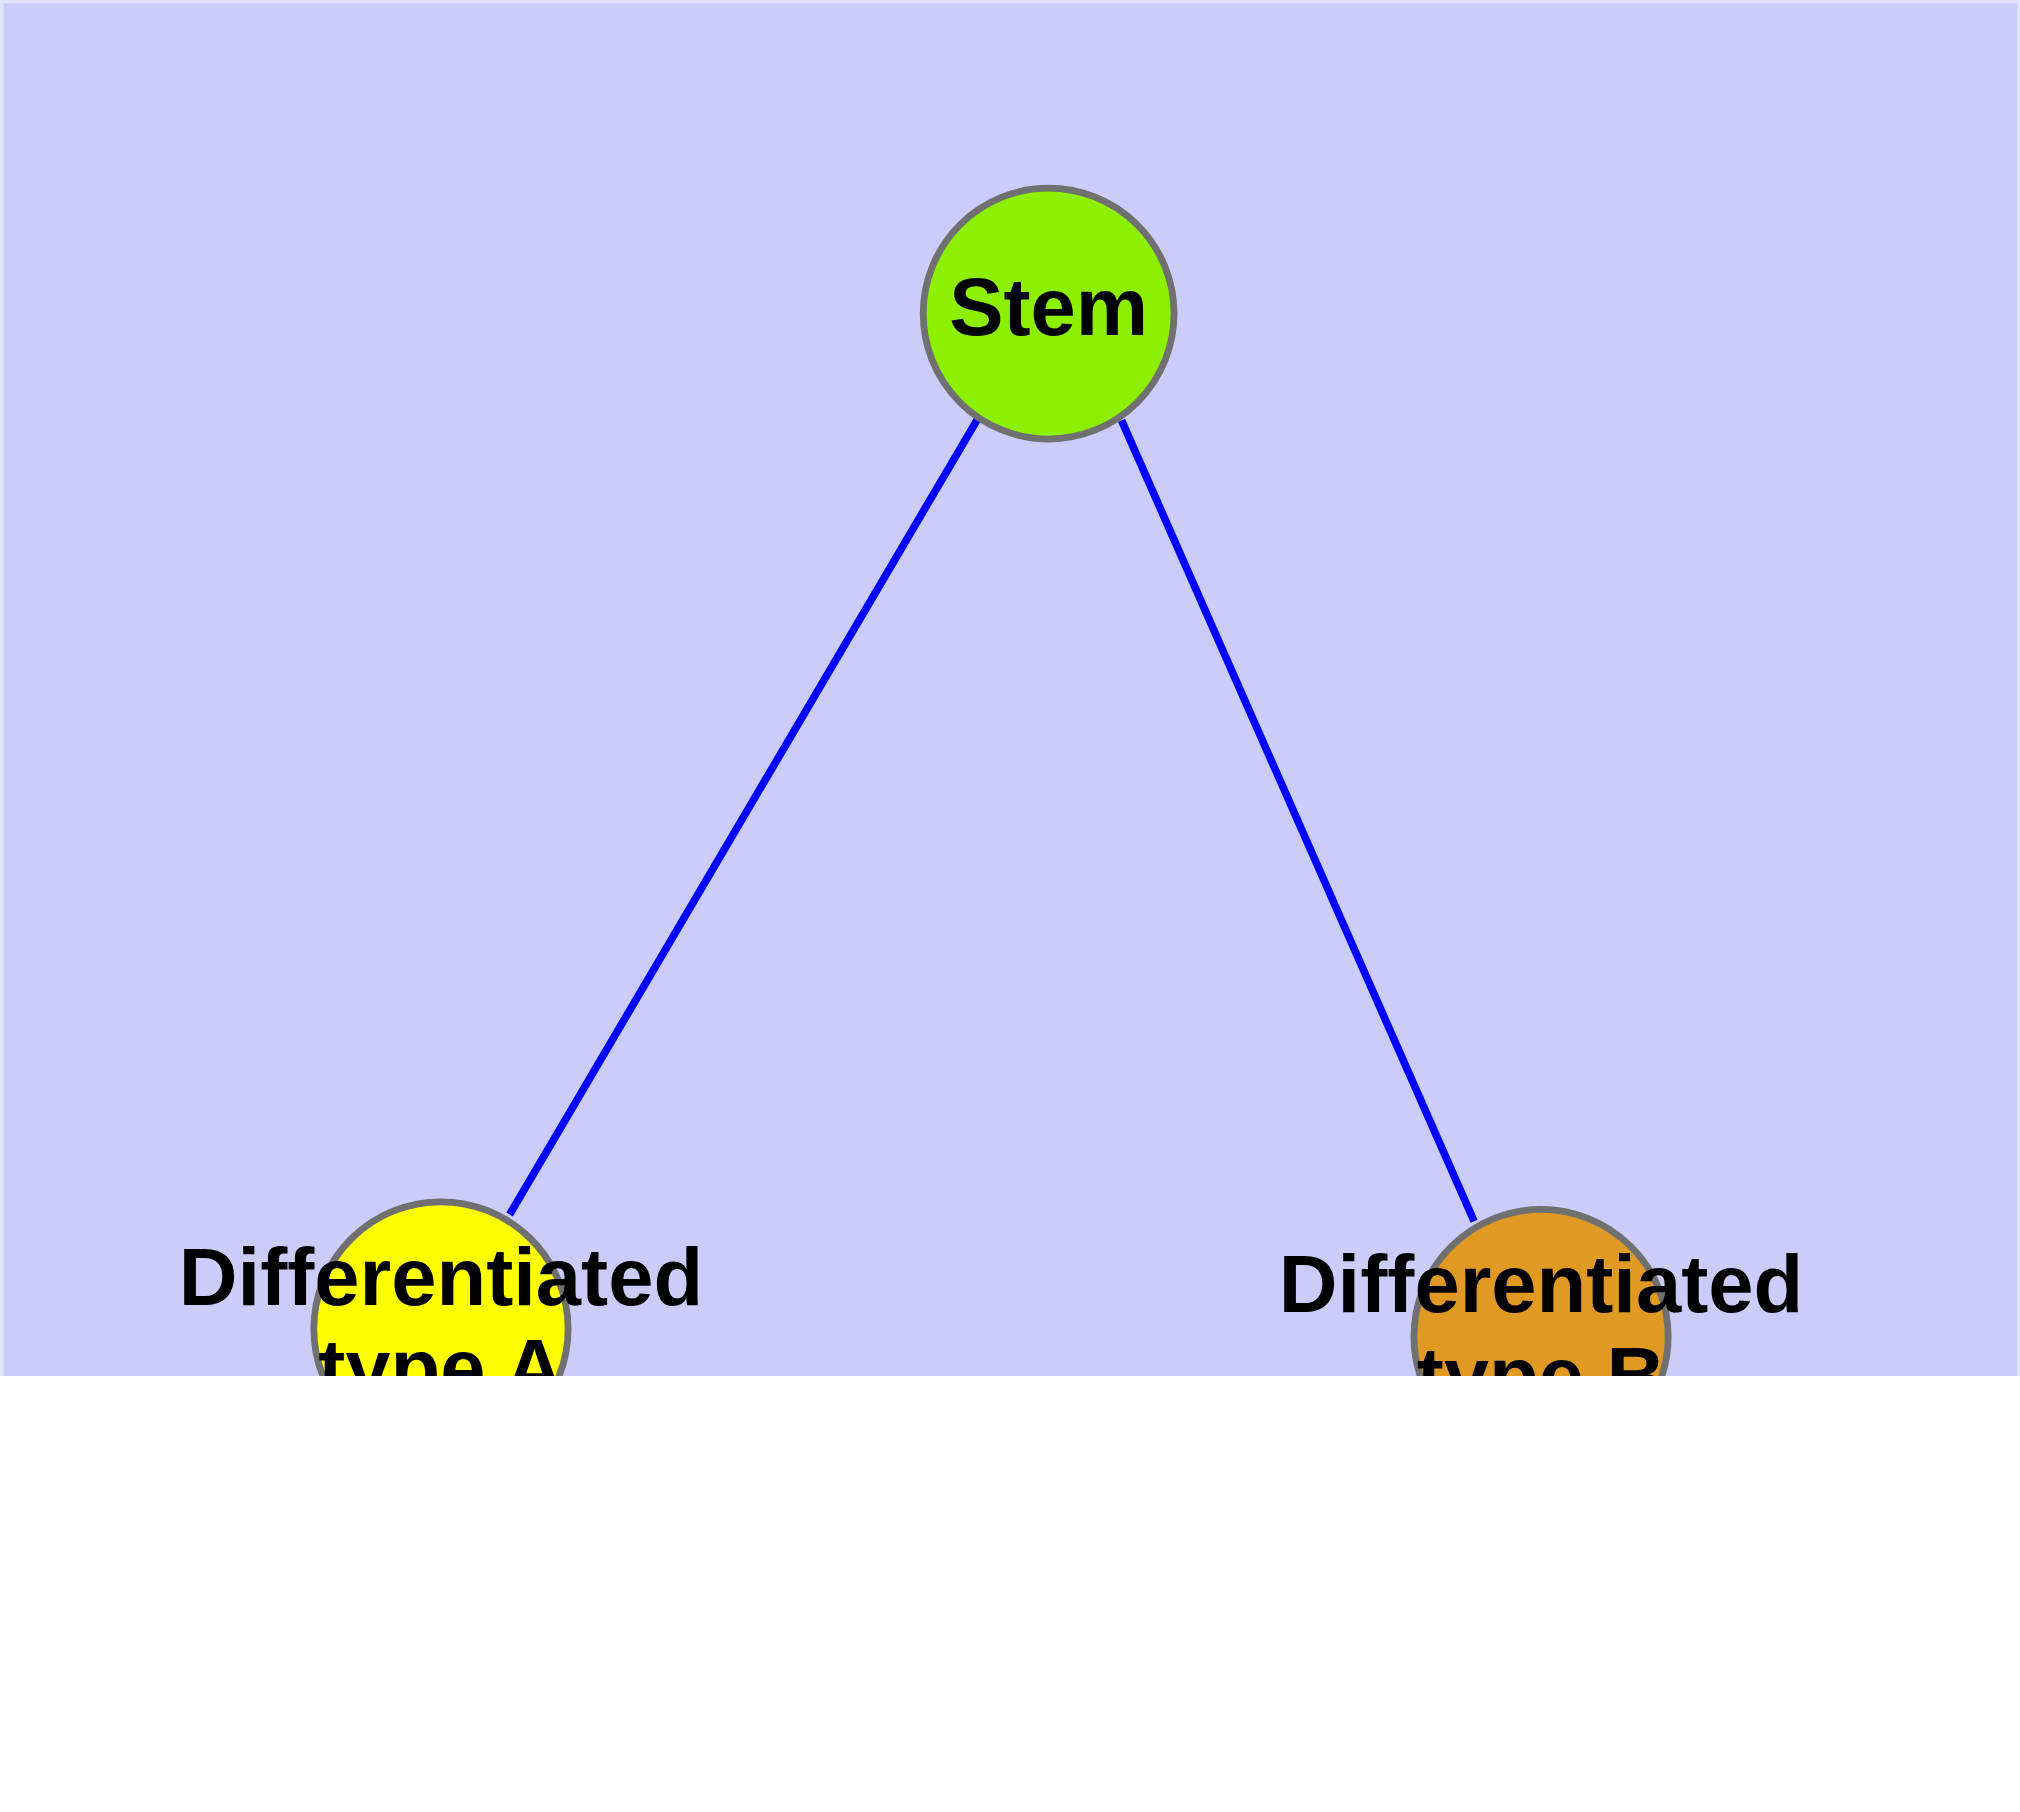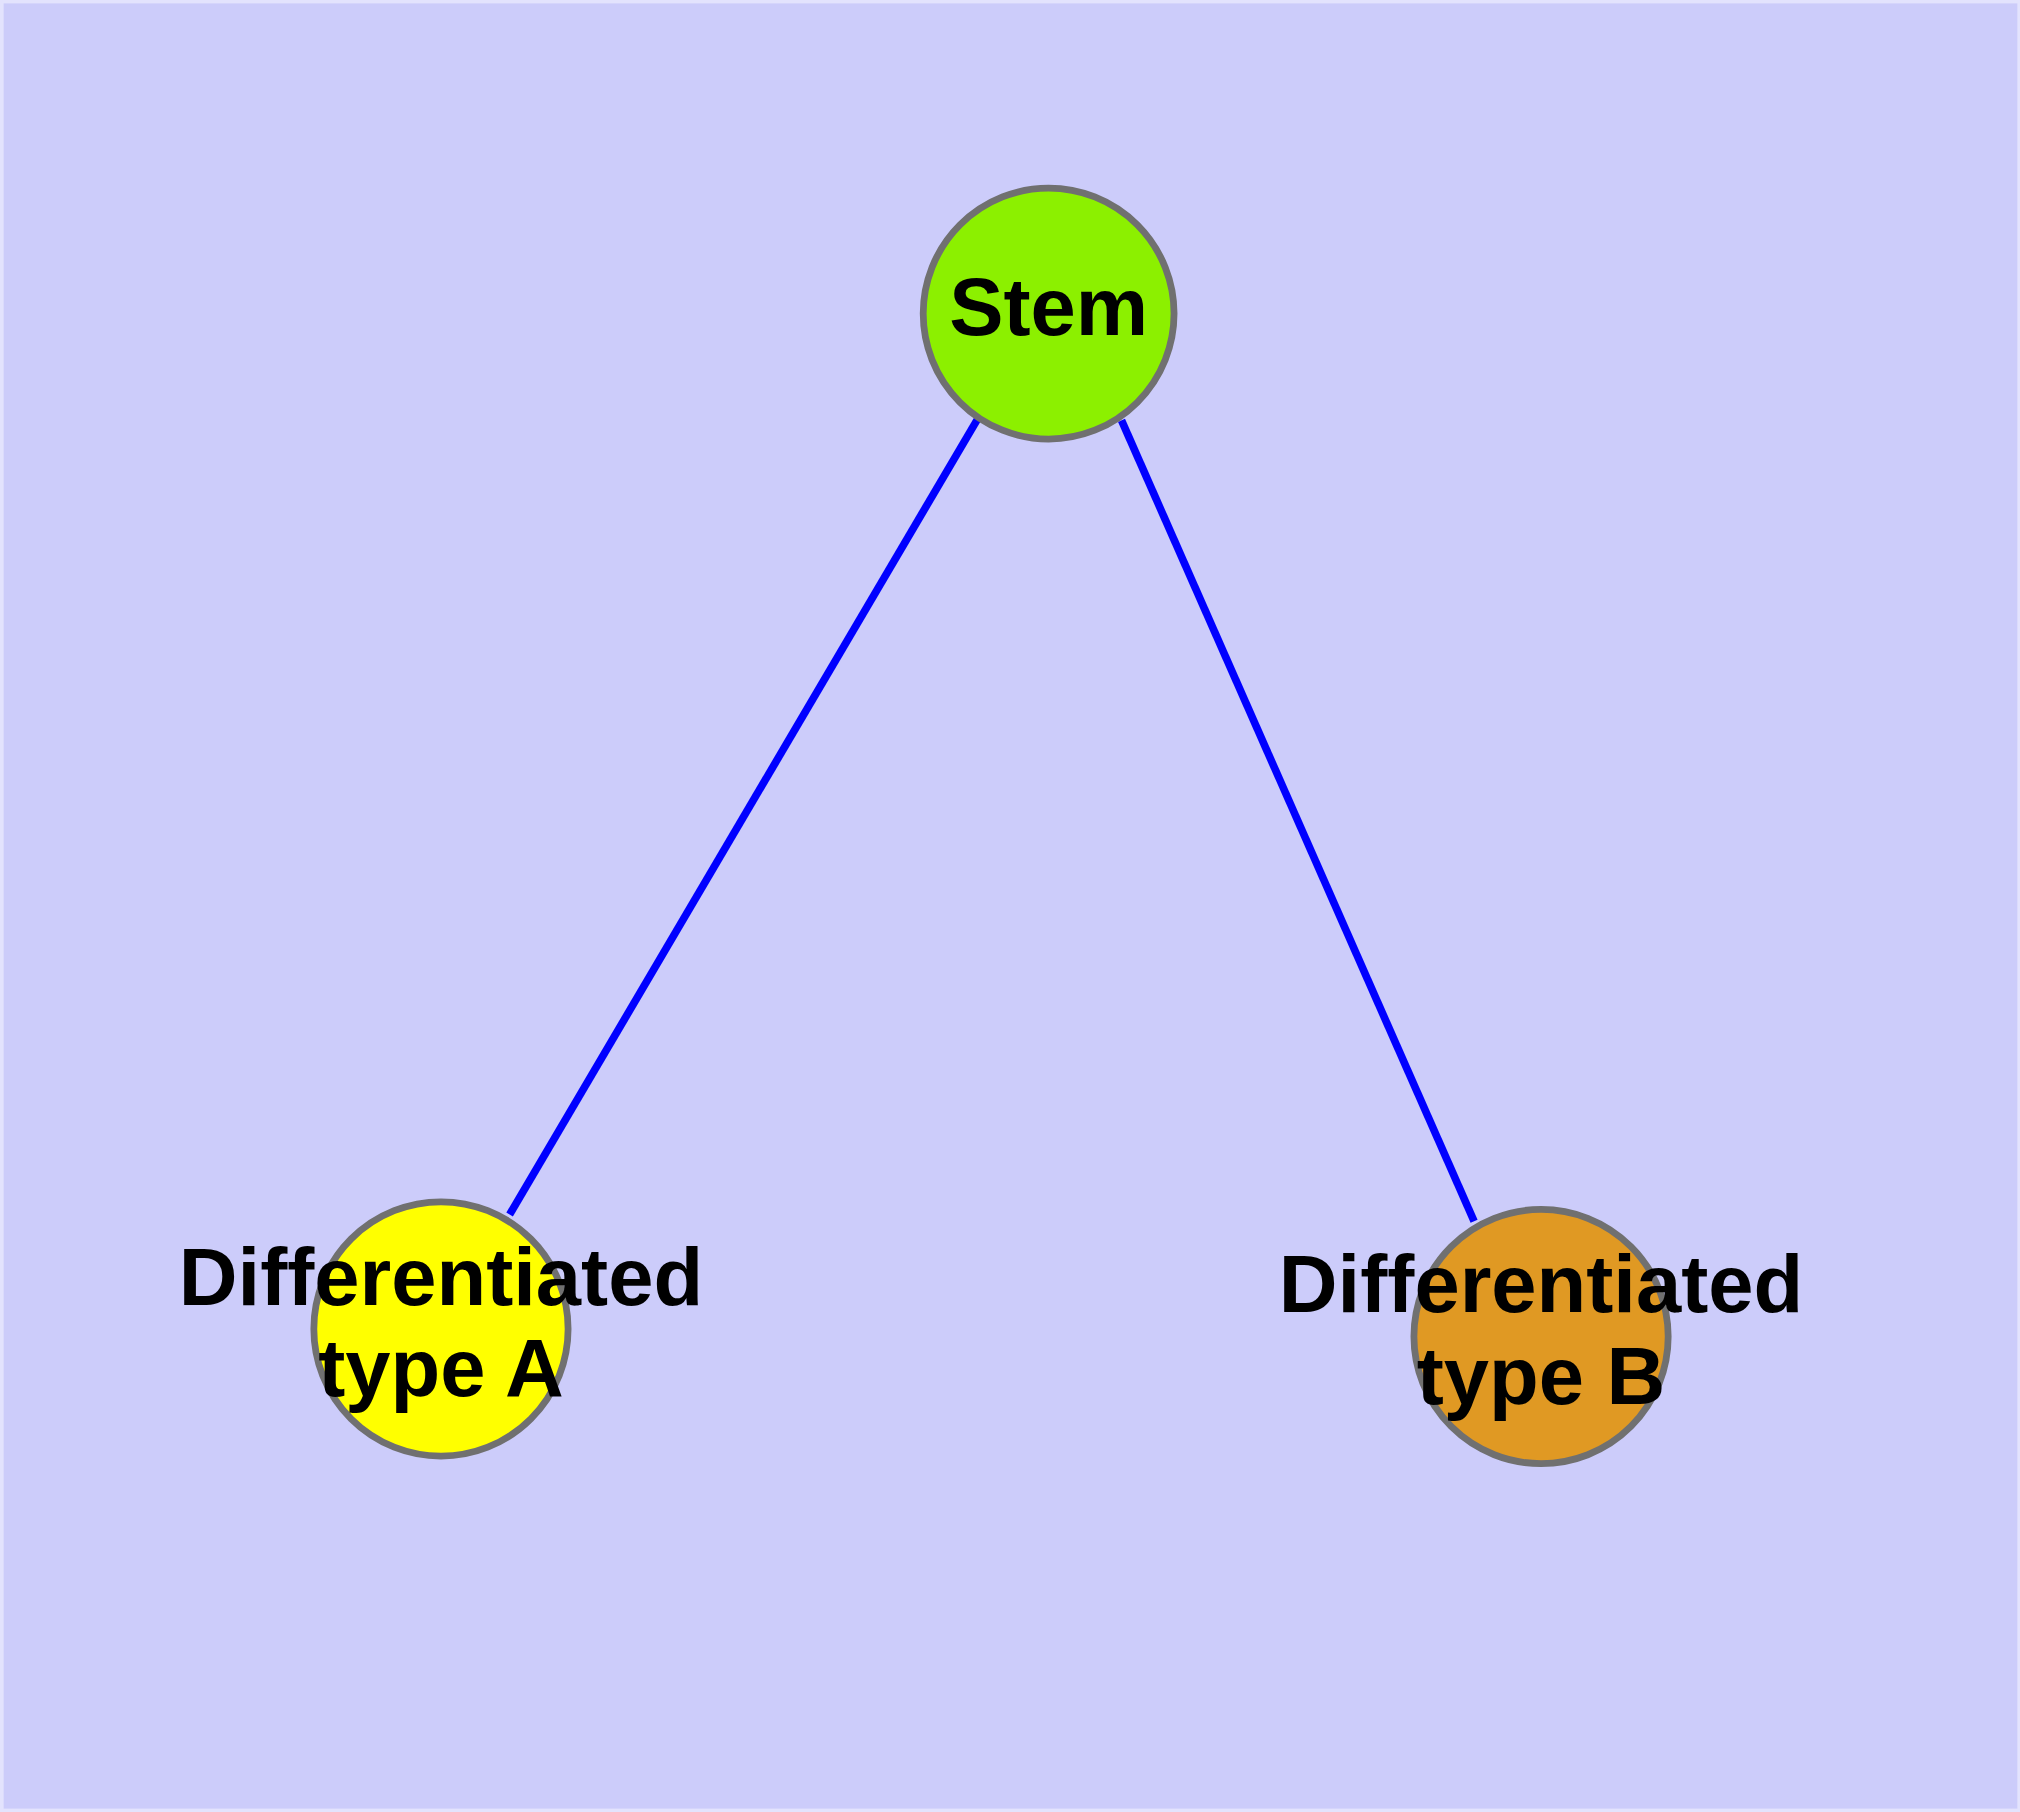--- a/index.html
+++ b/index.html
@@ -36,21 +36,21 @@
   .node-circle {
     stroke-width: 8;
   }
   .edge-line {
     stroke-linecap: butt;
   }
 </style>
 </head>
 <body>
 
-<div id="canvas" style="width: 2021px; height: 1812px;">
+<div id="canvas" style="width: 2021px; height: 1376px;">
   <svg id="graph-svg" viewBox="0 0 2384 2138" xmlns="http://www.w3.org/2000/svg" style="width: 2021px; height: 1812px;">
 
     <rect x="0" y="0" width="2384" height="2138" id="bg-rect" fill="#ccccfa"></rect>
     <rect x="0" y="0" width="2384" height="2138" fill="none" id="border-rect" stroke-width="8" stroke="#e3e3fd"></rect>
 
     <g id="edges-group">
         <line class="edge-line" x1="1154" y1="493" x2="601" y2="1433" stroke="#0000ff" stroke-width="9"></line>
         <line class="edge-line" x1="1323" y1="496" x2="1739" y2="1441" stroke="#0000ff" stroke-width="9"></line>
       </g>
 

